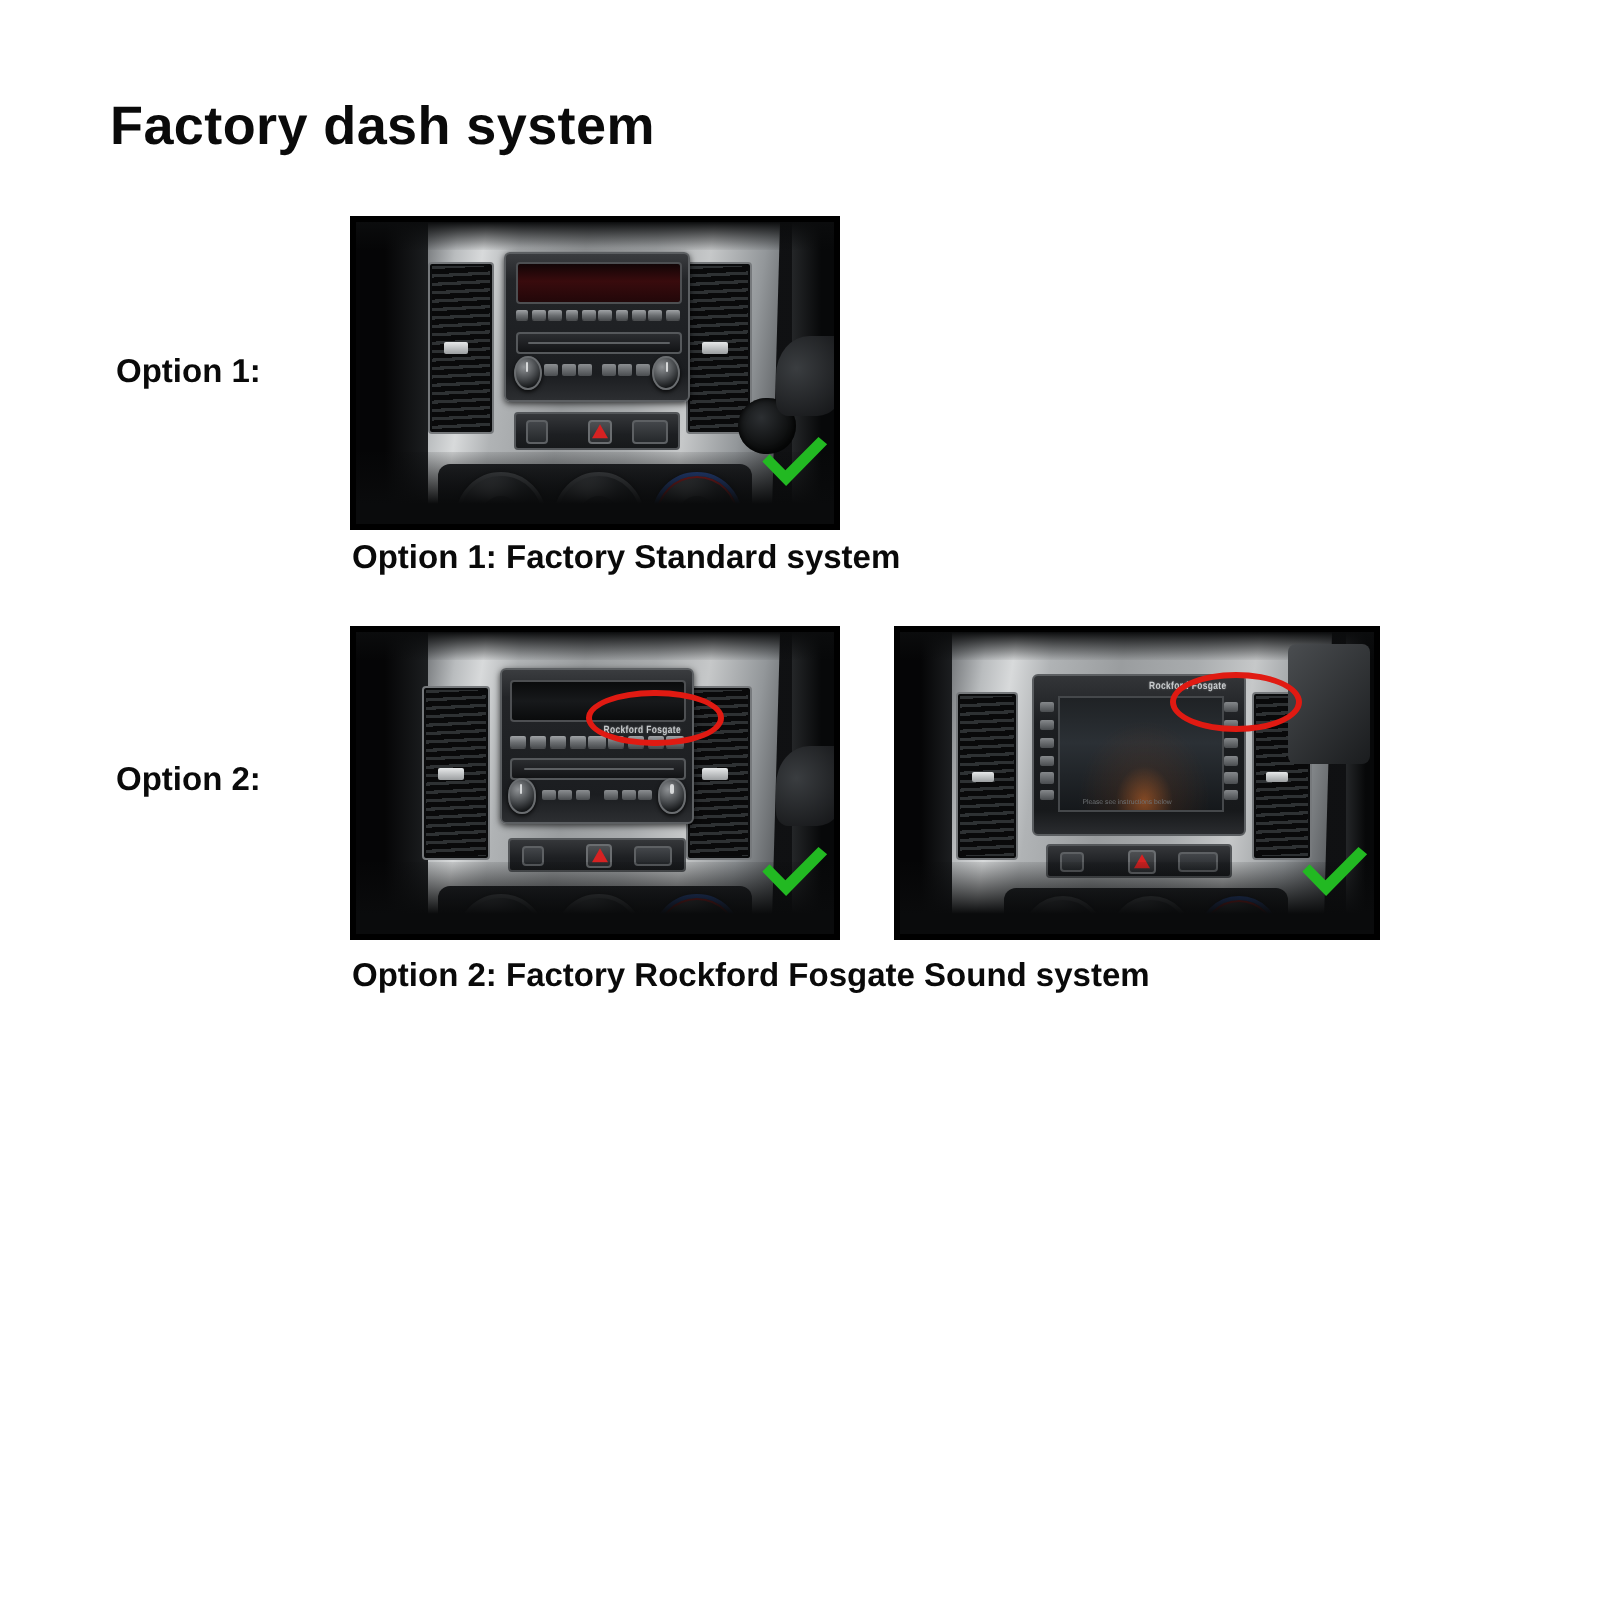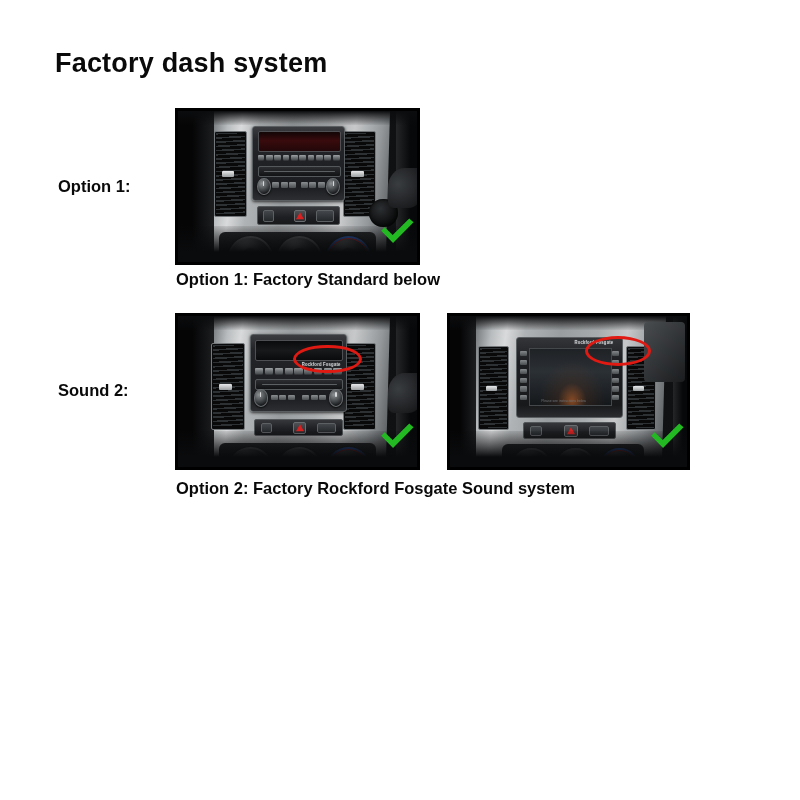--- a/index.html
+++ b/index.html
@@ -469,23 +469,23 @@
     <div class="dash-shade-bottom"></div>
   </div>
 
   <div class="checkmark" style="left:84%;top:70%;width:15%;">
     <svg viewBox="0 0 100 80" width="36" height="29" xmlns="http://www.w3.org/2000/svg">
       <polygon points="6,38 16,28 38,50 84,4 96,14 39,72" fill="#22b922"></polygon>
     </svg>
   </div>
 </div>
 
-<div id="caption-1" class="caption">Option 1: Factory Standard below</div>
-
-<div id="option-2-label" class="option-label">Sound 2:</div>
+<div id="caption-1" class="caption">Option 1: Factory Standard system</div>
+
+<div id="option-2-label" class="option-label">Option 2:</div>
 
 <div id="photo-rockford-cd" class="photo">
   <div class="dash">
     <div class="console-silver"></div>
     <div class="pillar-left"></div>
     <div class="pillar-right"></div>
     <div class="dash-shade-top"></div>
 
     <div class="vent" style="left:14%;top:18%;width:13%;height:56%;">
       <div class="vent-slats"></div>

